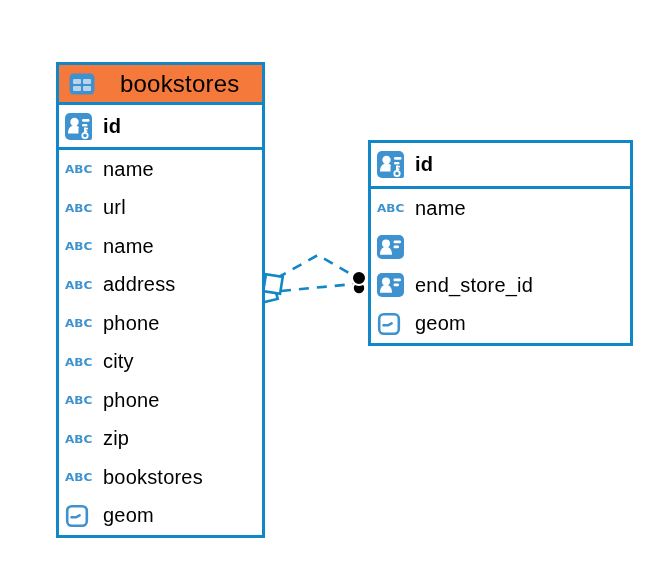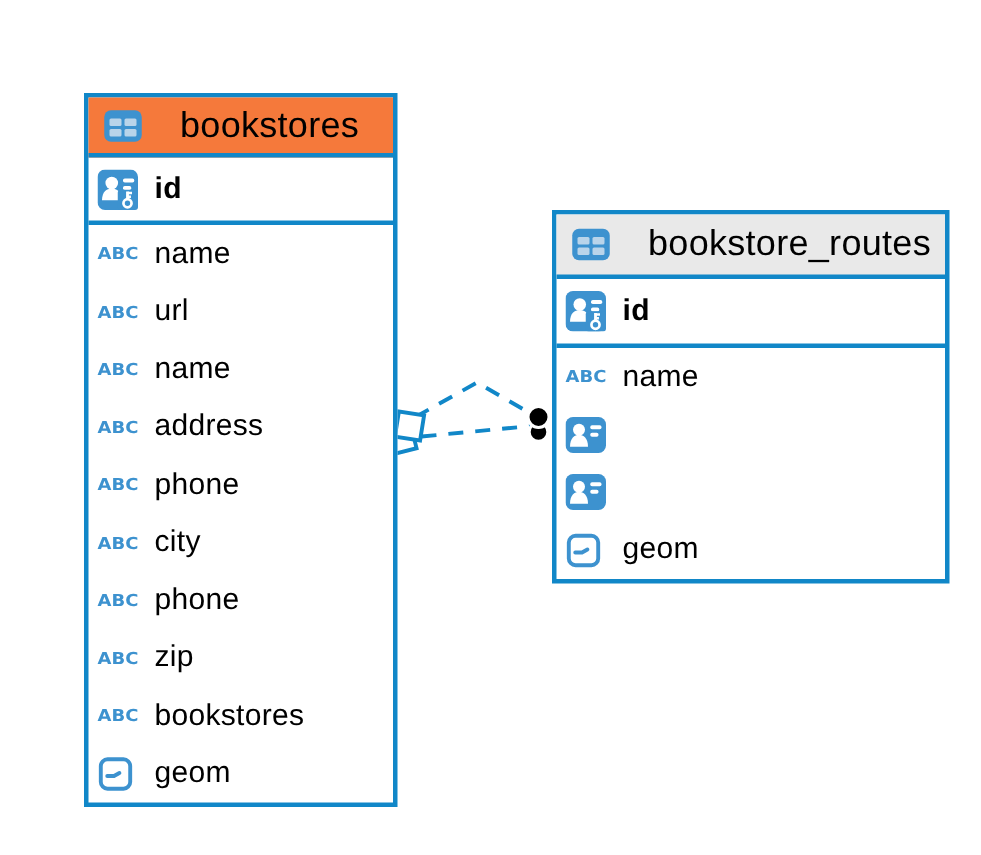--- a/index.html
+++ b/index.html
@@ -203,28 +203,20 @@
       <span class="cicon">
         <svg width="24" height="24" viewBox="0 0 24 24">
             <use href="#def-geom-icon"></use>
           </svg>
       </span>
       <span class="lbl">geom</span>
     </div>
   </div>
 
   <div class="etable" id="tbl-routes">
-    <div class="hdr">
-      <span>
-        <svg width="26" height="22" viewBox="0 0 26 22">
-            <use href="#def-table-icon"></use>
-          </svg>
-      </span>
-      <span class="hdr-title">bookstore_routes</span>
-    </div>
     <div class="idrow">
       <span class="cicon">
         <svg width="27" height="27" viewBox="0 0 27 27">
             <use href="#def-pk-icon"></use>
           </svg>
       </span>
       <span class="lbl">id</span>
     </div>
     <div class="row">
       <span class="cicon">
@@ -238,20 +230,21 @@
             <use href="#def-fk-icon"></use>
           </svg>
       </span>
     </div>
     <div class="row">
       <span class="cicon">
         <svg width="27" height="24" viewBox="0 0 27 24">
             <use href="#def-fk-icon"></use>
           </svg>
       </span>
+      <span class="lbl">end_store_id</span>
     </div>
     <div class="row">
       <span class="cicon">
         <svg width="24" height="24" viewBox="0 0 24 24">
             <use href="#def-geom-icon"></use>
           </svg>
       </span>
       <span class="lbl">geom</span>
     </div>
   </div>

